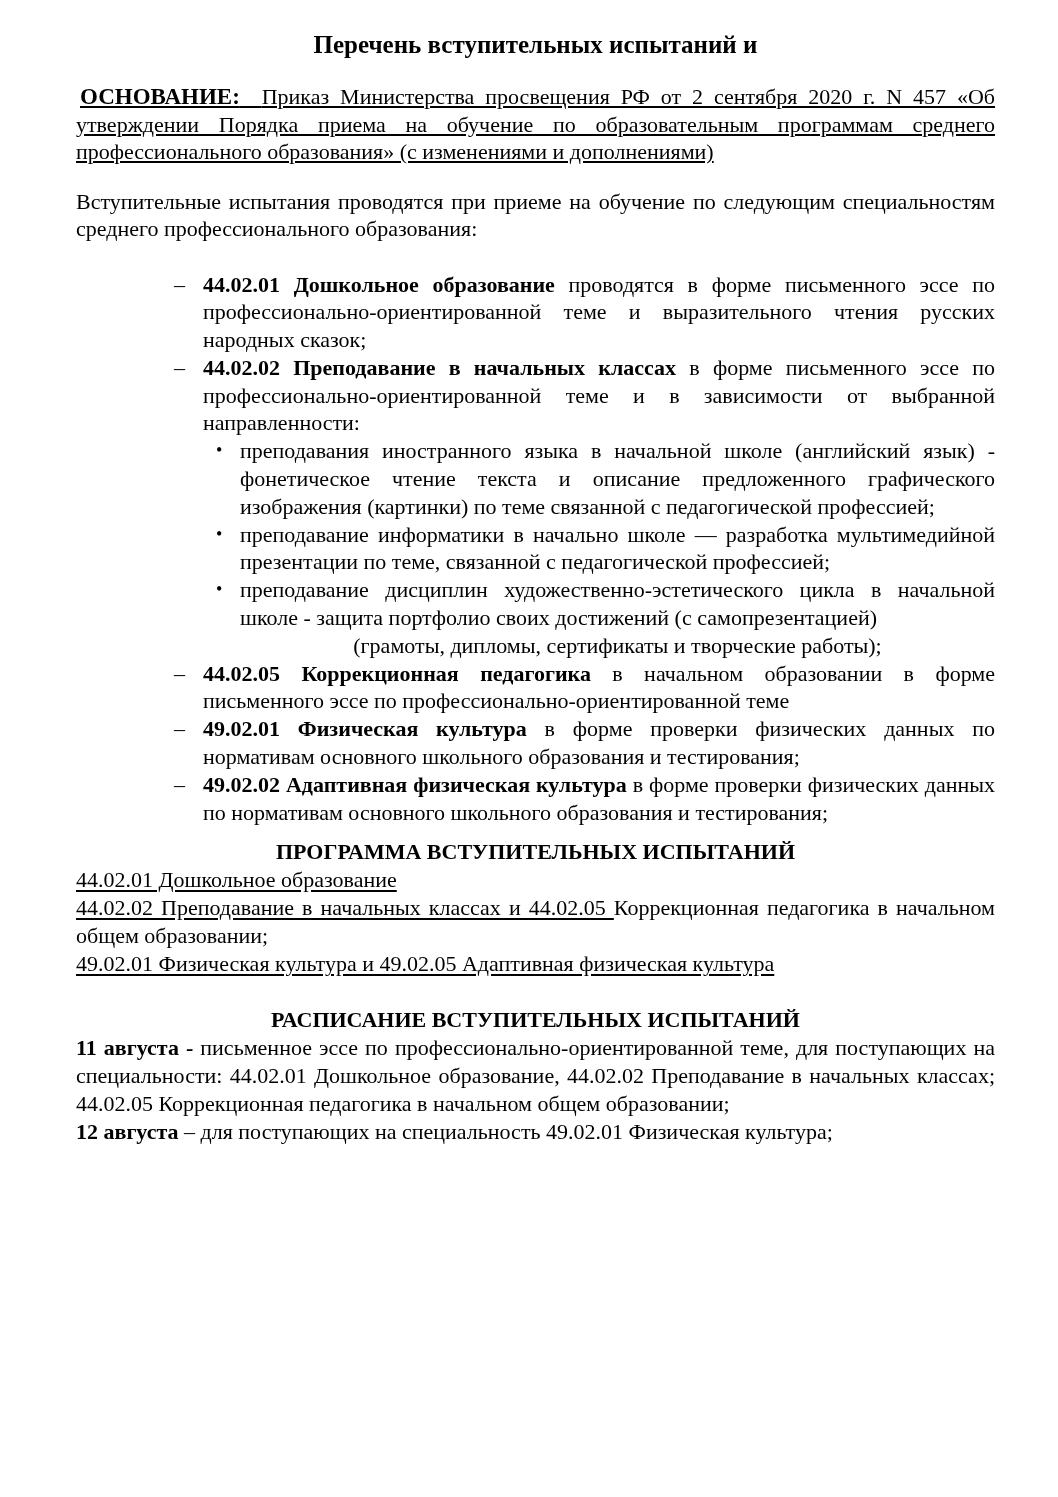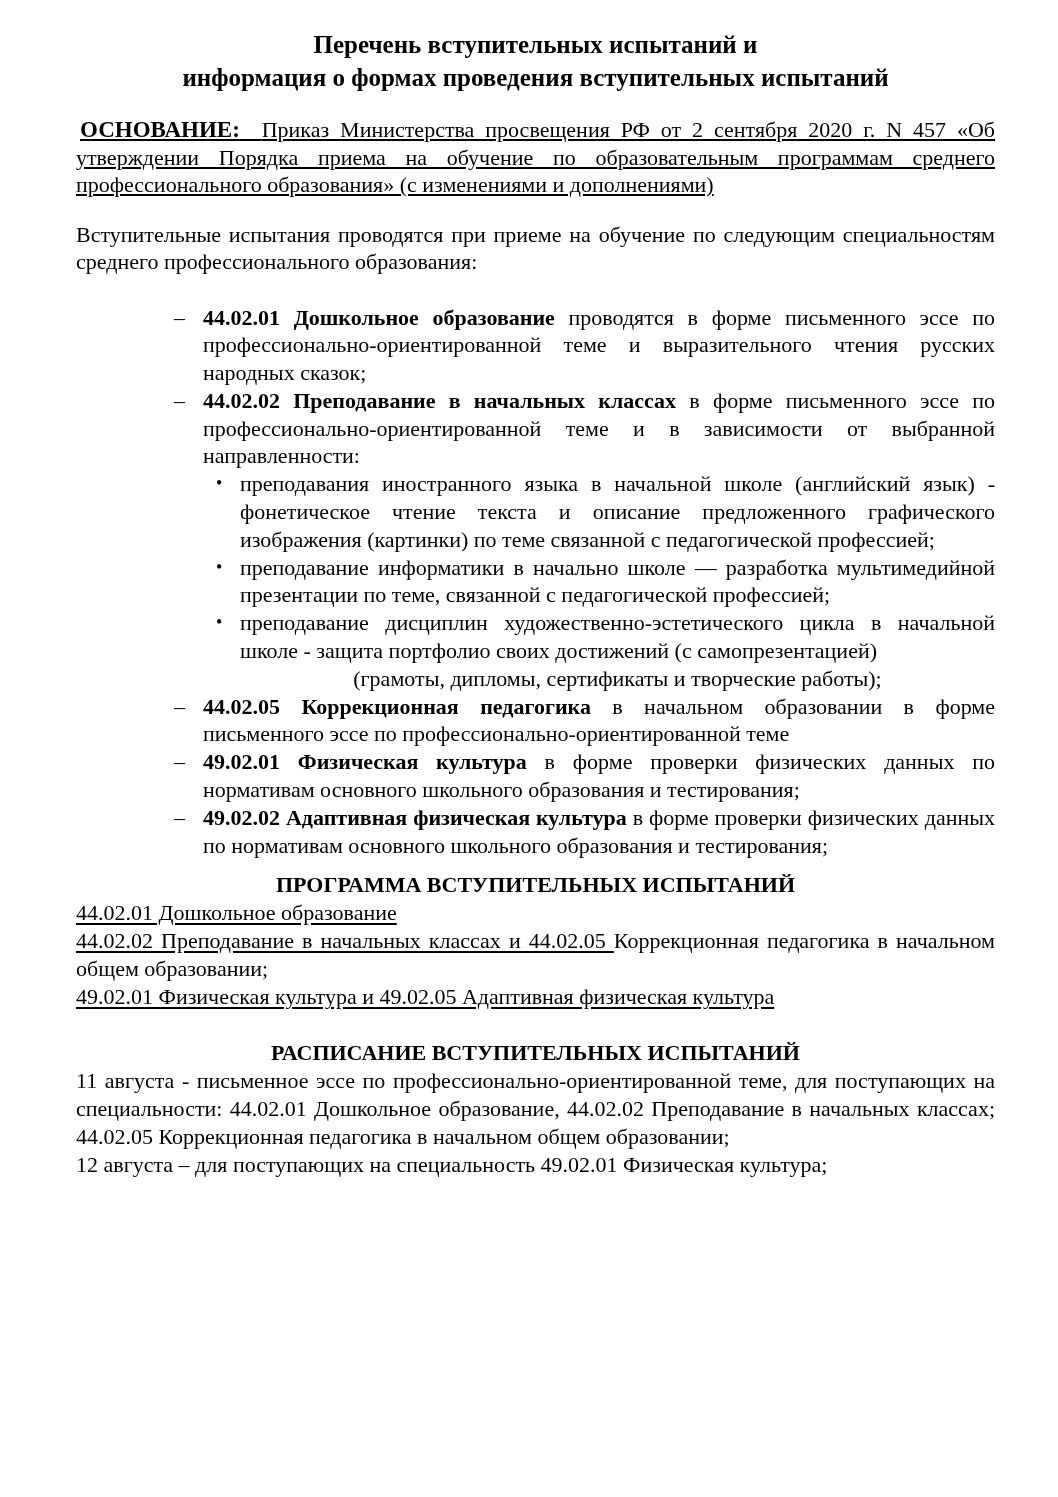--- a/index.html
+++ b/index.html
@@ -105,31 +105,30 @@
       text-underline-offset: 3px;
     }
     .schedule-heading {
       margin-top: 28px;
     }
     .schedule-item {
       text-align: justify;
       line-height: 27.8px;
     }
     .schedule-item .date {
-      font-weight: normal;
+      font-weight: bold;
     }
   </style>
 </head>
 <body>
 
 <div class="page">
 
   <h1 class="title">
     <span>Перечень вступительных испытаний  и</span><br>
-    <span>информация о формах проведения вступительных испытаний</span>
   </h1>
 
   <p class="basis" style="margin-bottom:8px;text-decoration:underline;">
     <span class="label">ОСНОВАНИЕ:</span>&nbsp;
     <span>Приказ Министерства просвещения РФ от 2 сентября 2020 г. N 457 «Об утверждении Порядка приема на обучение по образовательным программам среднего профессионального образования» (с изменениями и дополнениями)</span>
   </p>
 
   <p class="intro" style="margin-bottom:0;">Вступительные испытания проводятся  при приеме на обучение по следующим специальностям среднего профессионального образования:</p>
 
   <ul class="spec-list">

